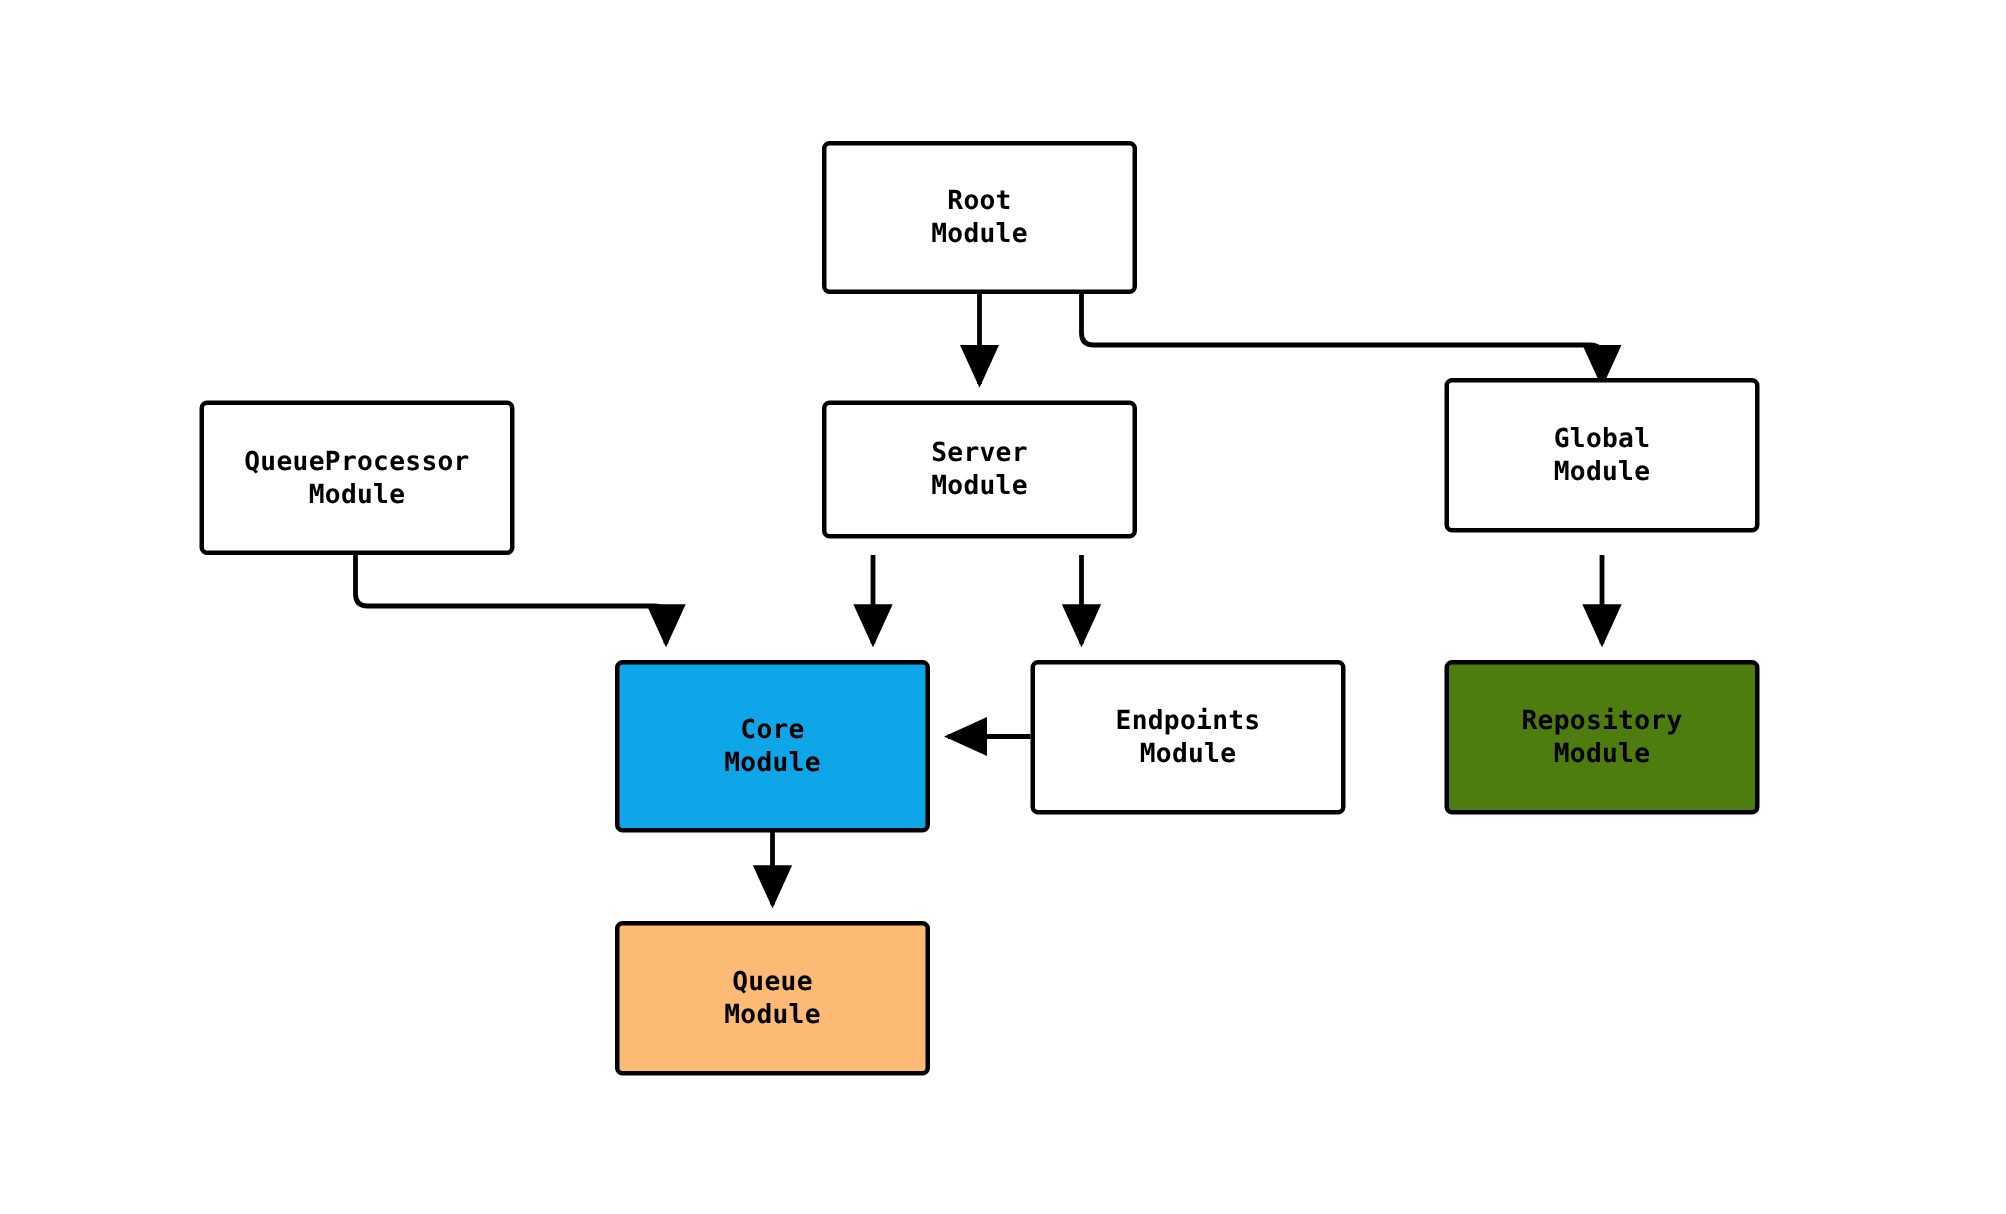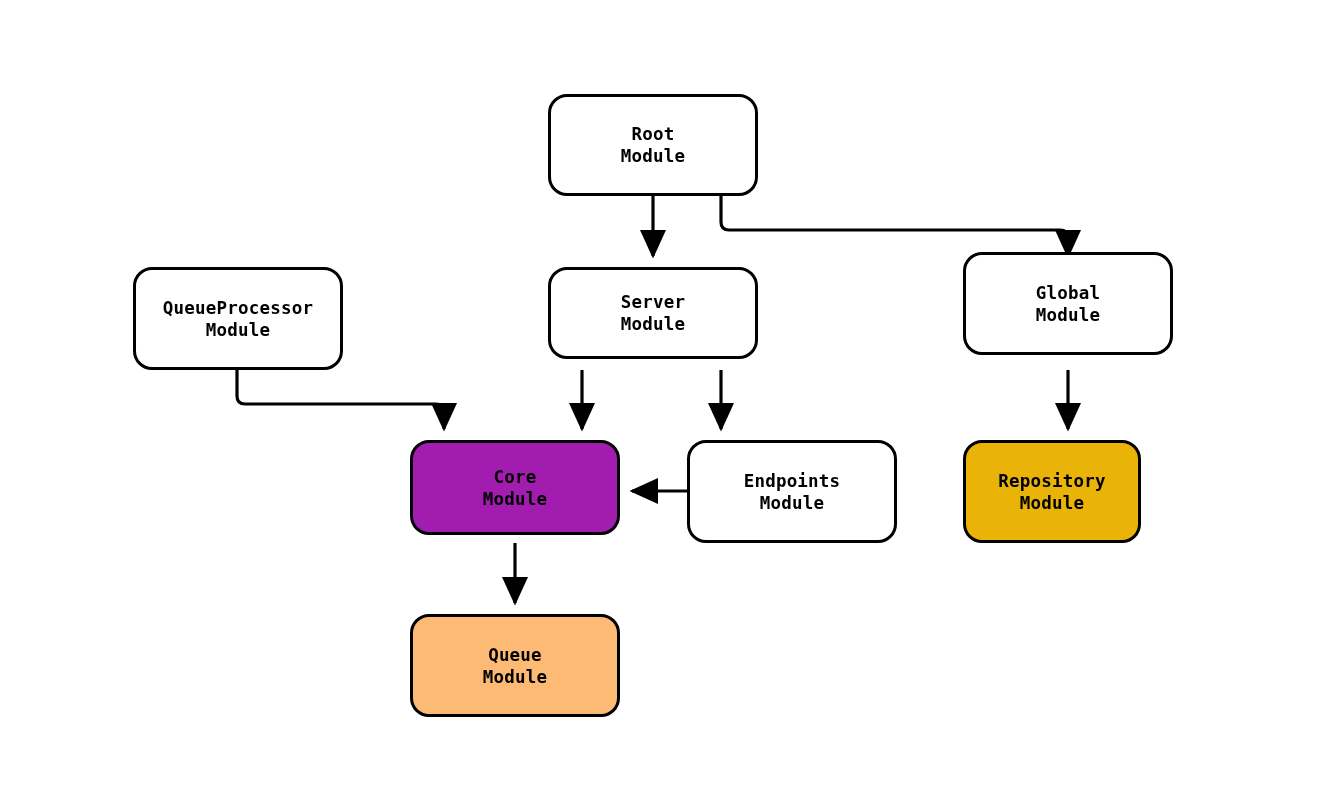--- a/index.html
+++ b/index.html
@@ -22,21 +22,21 @@
     position: absolute;
     left: 0;
     top: 0;
     width: 1337px;
     height: 809px;
   }
   .node {
     position: absolute;
     box-sizing: border-box;
     border: 3px solid #000000;
-    border-radius: 19px;
+    border-radius: 5px;
     background: #ffffff;
     display: flex;
     align-items: center;
     justify-content: center;
     z-index: 2;
   }
   .node-label {
     font-family: "DejaVu Sans Mono", "Liberation Mono", monospace;
     font-size: 17.5px;
     font-weight: bold;
@@ -84,31 +84,31 @@
   <div class="node" style="left: 548px; top: 267px; width: 210px; height: 92px; border-color: rgb(0, 0, 0); background: rgb(255, 255, 255);">
     <div class="node-label">Server
 Module</div>
   </div>
 
   <div class="node" style="left: 963px; top: 252px; width: 210px; height: 103px; border-color: rgb(0, 0, 0); background: rgb(255, 255, 255);">
     <div class="node-label">Global
 Module</div>
   </div>
 
-  <div class="node" style="left: 410px; top: 440px; width: 210px; height: 95px; border-color: rgb(0, 0, 0); background: #a21caf;">
+  <div class="node" style="left: 410px; top: 440px; width: 210px; height: 115px; border-color: rgb(0, 0, 0); background: #0ea5e9;">
     <div class="node-label">Core
 Module</div>
   </div>
 
   <div class="node" style="left: 687px; top: 440px; width: 210px; height: 103px; border-color: rgb(0, 0, 0); background: rgb(255, 255, 255);">
     <div class="node-label">Endpoints
 Module</div>
   </div>
 
-  <div class="node" style="left: 963px; top: 440px; width: 178px; height: 103px; border-color: rgb(0, 0, 0); background: #eab308; align-items: center;">
+  <div class="node" style="left: 963px; top: 440px; width: 210px; height: 103px; border-color: rgb(0, 0, 0); background: #4d7c0f; align-items: center;">
     <div class="node-label">Repository
 Module</div>
   </div>
 
   <div class="node" style="left: 410px; top: 614px; width: 210px; height: 103px; border-color: rgb(0, 0, 0); background: #fdba74;">
     <div class="node-label">Queue
 Module</div>
   </div>
 
 </div>

